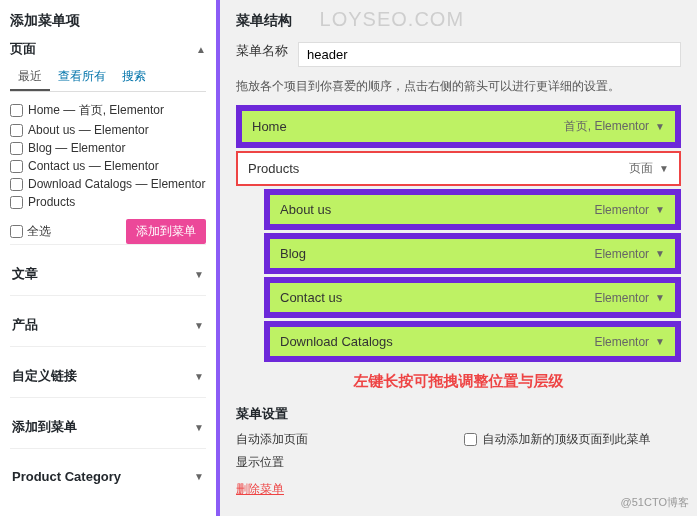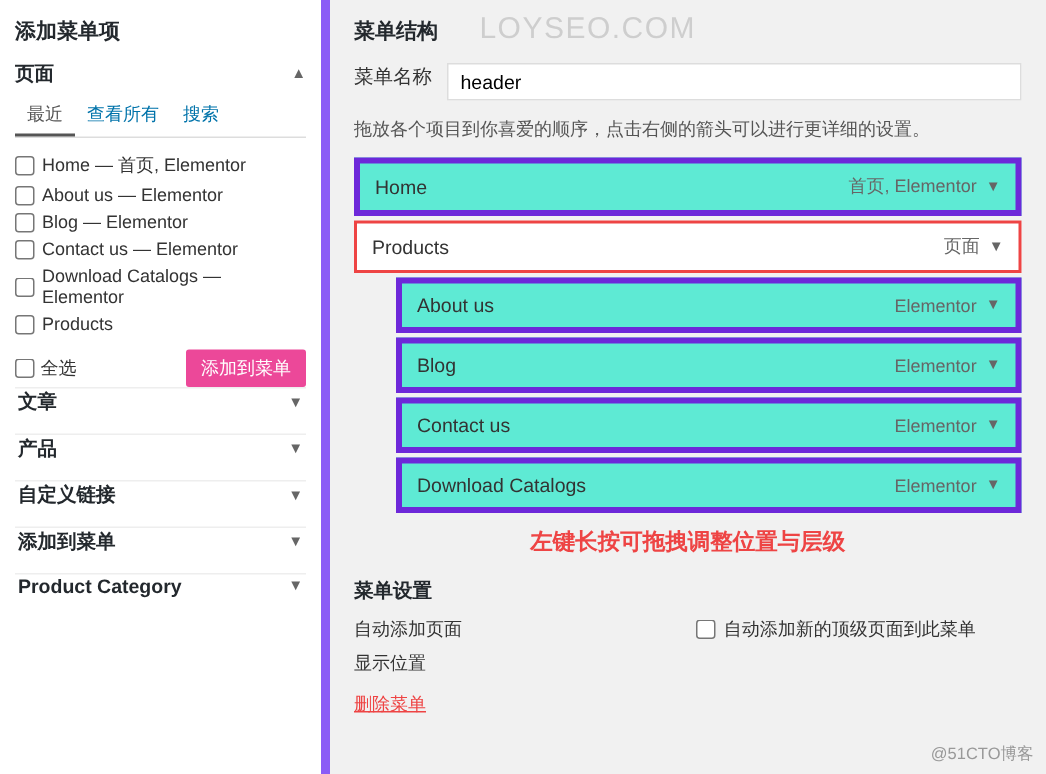--- a/index.html
+++ b/index.html
@@ -36,21 +36,21 @@
       right: 8px;
       font-size: 11px;
       color: #999;
       pointer-events: none;
     }
 
     
     .left-panel {
       width: 220px;
       background: #fff;
-      border-right: 6px solid #8b5cf6;
+      border-right: 4px solid #8b5cf6;
       padding: 12px 10px;
       flex-shrink: 0;
     }
     .left-panel h3 {
       font-size: 14px;
       font-weight: 600;
       margin-bottom: 10px;
       color: #23282d;
     }
     .section-title {
@@ -122,21 +122,21 @@
       border: none;
       padding: 4px 10px;
       font-size: 12px;
       cursor: pointer;
       border-radius: 2px;
     }
 
     
     .collapsible-section {
       border-top: 1px solid #eee;
-      padding: 0 0 6px;
+      padding: 20px 0 6px;
       text-align: center;
     }
     .collapsible-section .section-title {
       padding: 0 2px;
     }
 
     
     .right-panel {
       flex: 1;
       padding: 12px 16px;
@@ -175,22 +175,22 @@
     }
 
     
     .menu-items {
       margin-bottom: 10px;
     }
     .menu-item {
       display: flex;
       align-items: center;
       justify-content: space-between;
-      background: #5eead4;
-      border: 4px solid #6d28d9;
+      background: #bef264;
+      border: 6px solid #6d28d9;
       padding: 7px 10px;
       margin-bottom: 3px;
       cursor: pointer;
     }
     .menu-item.highlighted {
       border: 2px solid #e44;
       background: #fff;
     }
     .menu-item.sub {
       margin-left: 28px;

